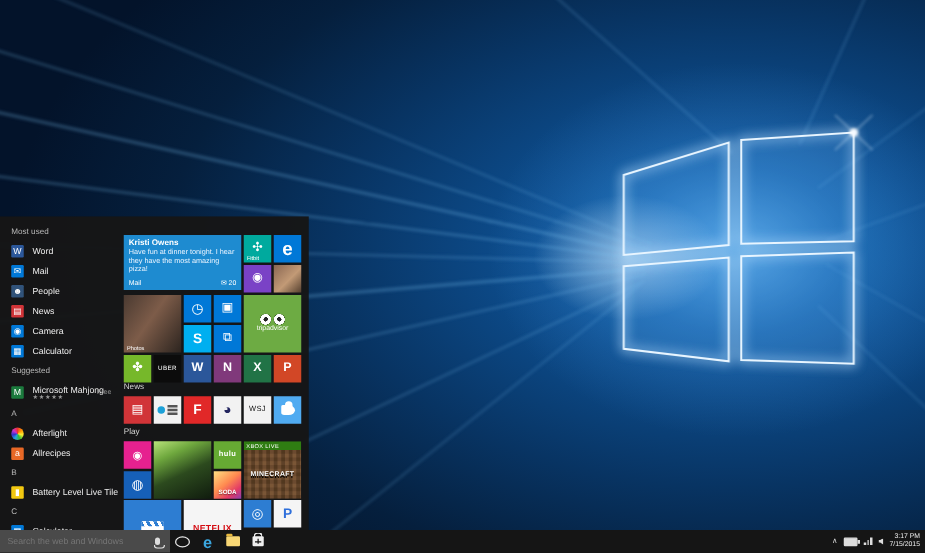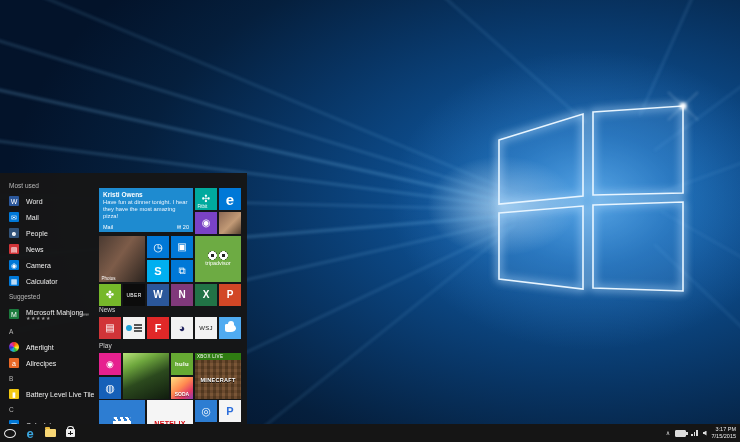--- a/index.html
+++ b/index.html
@@ -393,20 +393,24 @@
         </div>
         <div class="tile" style="left: 120px; top: 212px; width: 22px; height: 22px; background: rgb(245, 245, 245);">
           <div class="center">
             <span style="font-size: 11px; font-weight: bold; color: rgb(46, 111, 219);">P</span>
           </div>
         </div>
       </div>
   </div>
 
   <div id="taskbar">
+    <div id="search-box">
+      <input type="text" placeholder="Search the web and Windows" style="">
+      <span class="mic"></span>
+    </div>
     <div class="tb-btn">
       <span class="oval"></span>
     </div>
     <div class="tb-btn">
       <span class="edge-e">e</span>
     </div>
     <div class="tb-btn">
       <span class="folder"></span>
     </div>
     <div class="tb-btn">

